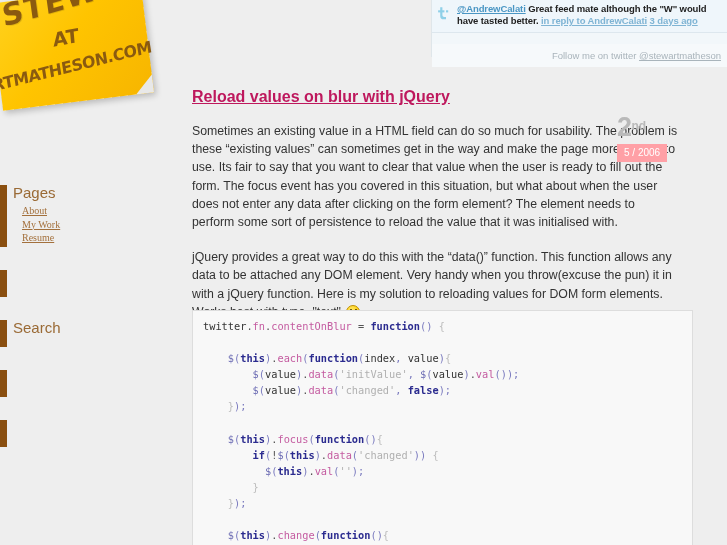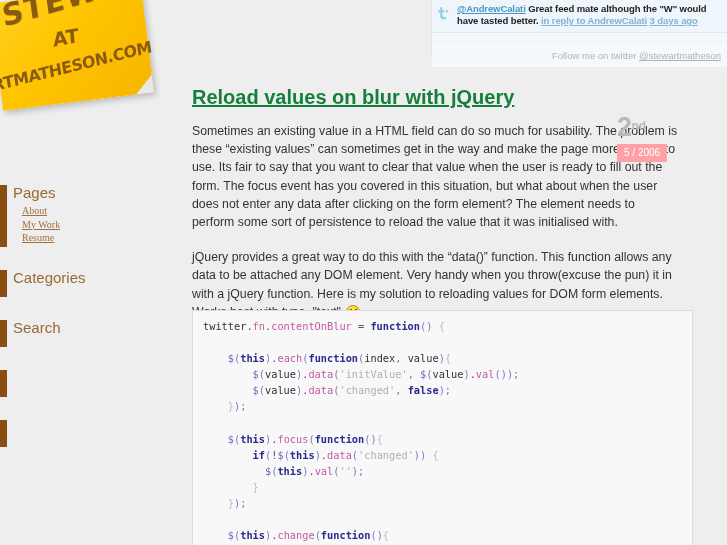--- a/index.html
+++ b/index.html
@@ -159,23 +159,23 @@
     font-family: Liberation Serif, serif;
   }
 
   
   .article {
     position: absolute;
     left: 192px; top: 86px;
     width: 500px;
   }
   .post-title {
-    font-size: 20px;
+    font-size: 16px;
     font-weight: bold;
-    color: #15803d;
+    color: #be185d;
     text-decoration: underline;
     margin: 0 0 14px 0;
     line-height: 22px;
     display: inline-block;
   }
   .post-p {
     font-size: 12.3px;
     line-height: 18.2px;
     color: #333333;
     margin: 0 0 17px 0;
@@ -307,21 +307,20 @@
       <div class="side-title">Pages</div>
       <div class="side-links">
         <a class="side-link" href="#">About</a>
         <a class="side-link" href="#">My Work</a>
         <a class="side-link" href="#">Resume</a>
       </div>
     </div>
 
     <div class="side-block">
       <span class="side-tab"></span>
-      <div class="side-title">Categories</div>
     </div>
 
     <div class="side-block">
       <span class="side-tab"></span>
       <div class="side-title">Search</div>
     </div>
 
     <div class="side-block">
       <span class="side-tab"></span>
     </div>

